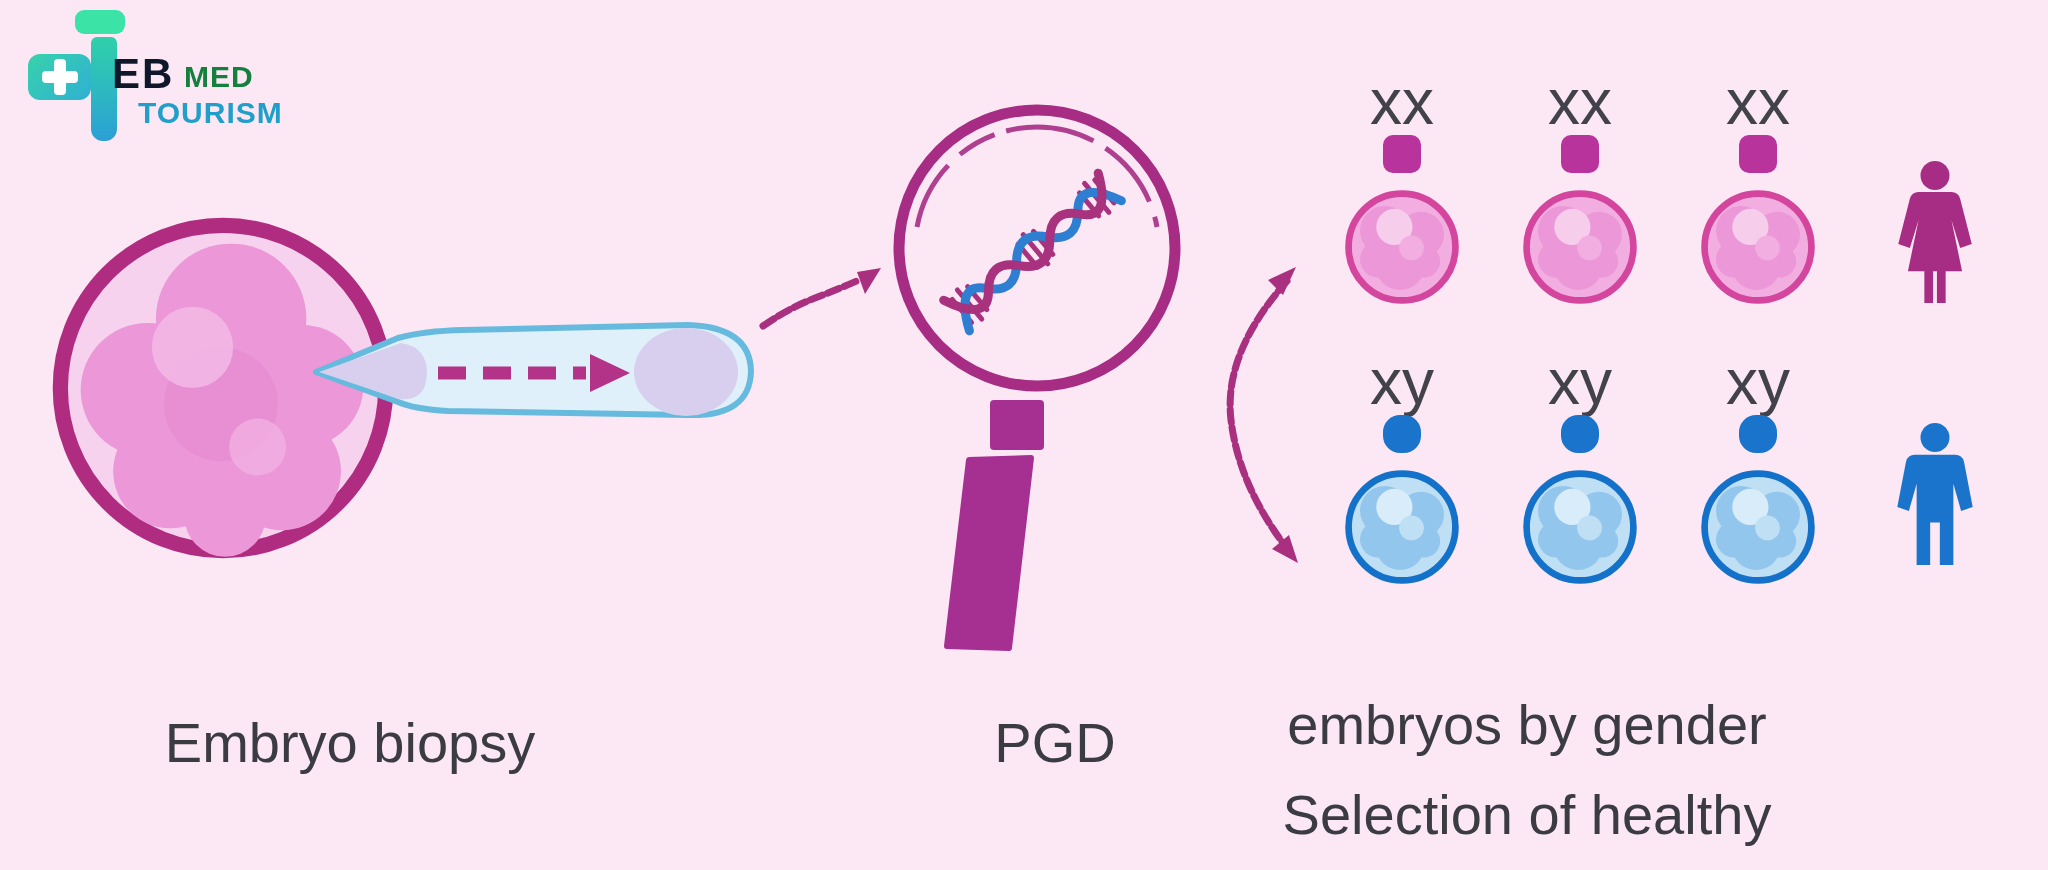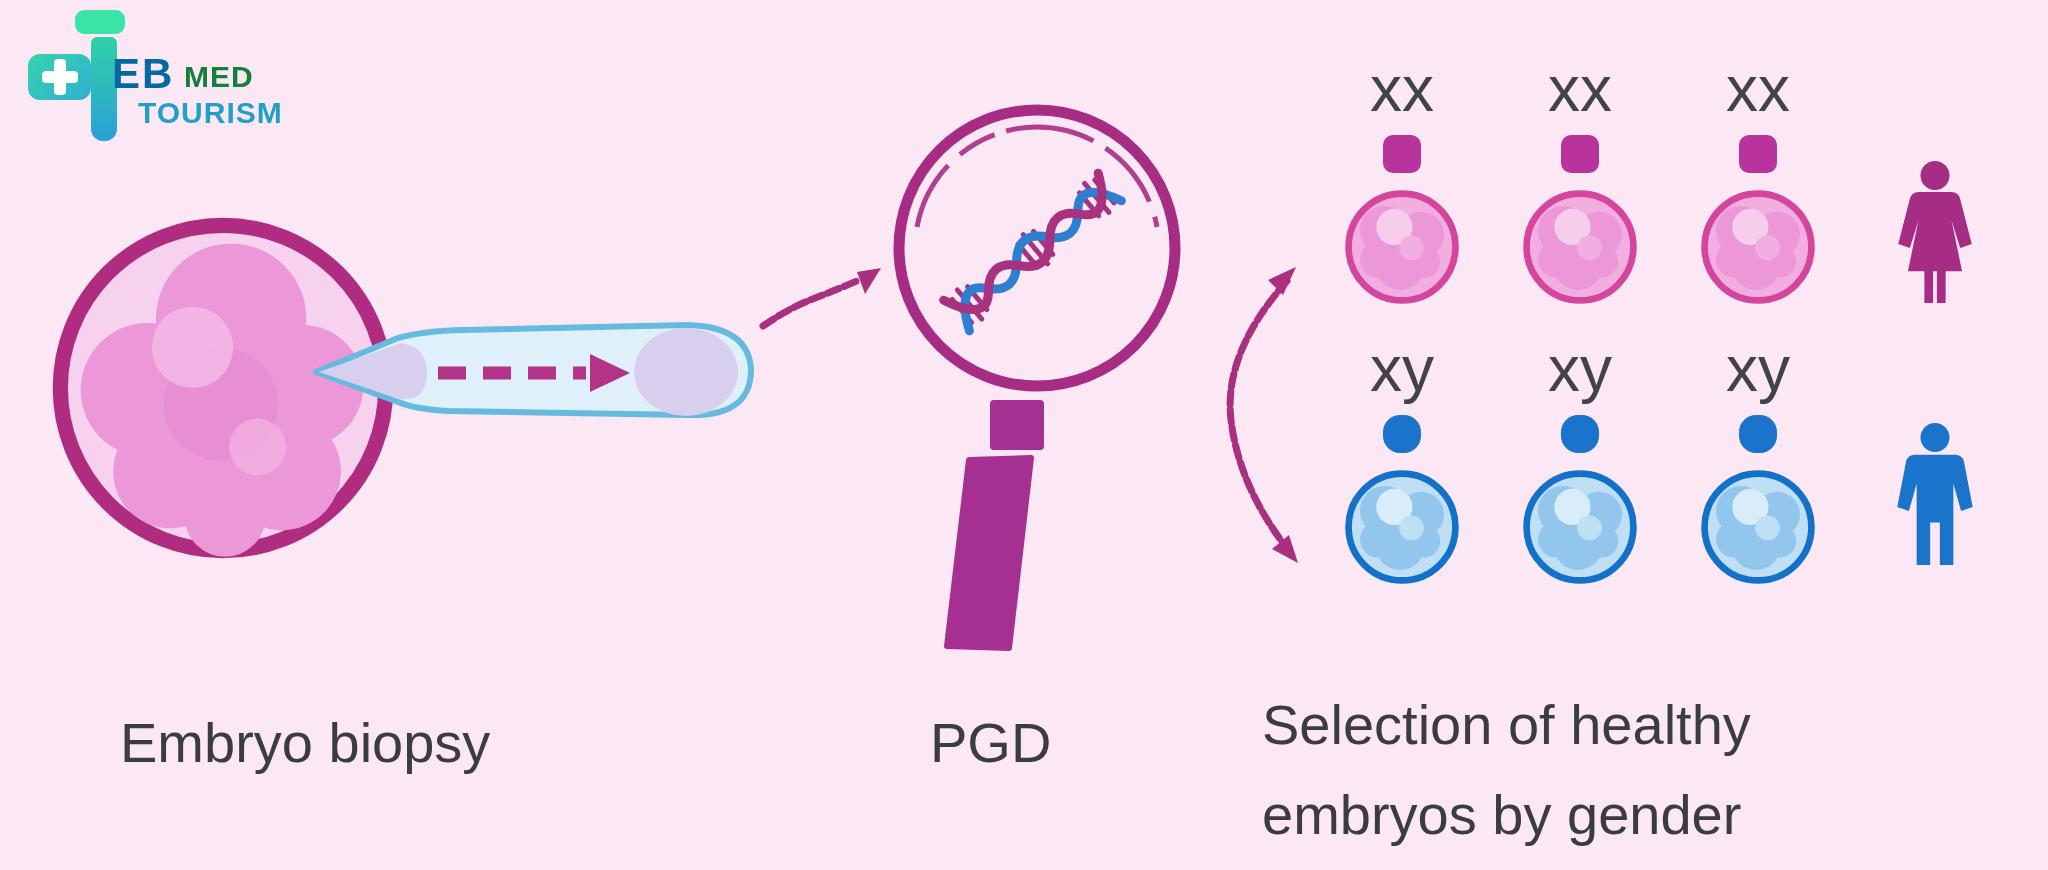--- a/index.html
+++ b/index.html
@@ -18,35 +18,35 @@
   .logo-stem { position:absolute; left:79px; top:33px; width:26px; height:104px;
     border-radius:6px 6px 12px 12px;
     background:linear-gradient(180deg,#2fd0a9 0%,#2db7c2 55%,#2b9fd6 100%); }
   .logo-cross { position:absolute; left:16px; top:50px; width:63px; height:46px;
     border-radius:12px; background:linear-gradient(135deg,#38d2ac,#2fb0d2); }
   .logo-plus-h { position:absolute; left:14px; top:17px; width:36px; height:12px;
     background:#ffffff; border-radius:4px; }
   .logo-plus-v { position:absolute; left:26px; top:5px; width:12px; height:36px;
     background:#ffffff; border-radius:4px; }
   .logo-eb { position:absolute; left:100px; top:46px; font-size:42px; font-weight:800;
-    color:#0369a1; letter-spacing:2px; }
+    color:#0f172a; letter-spacing:2px; }
   .logo-med { position:absolute; left:172px; top:56px; font-size:30px; font-weight:800;
     color:#15803d; letter-spacing:1px; }
   .logo-tourism { position:absolute; left:118px; top:92px; font-size:30px; font-weight:800;
     color:#1f9fc9; letter-spacing:1px;margin-left:8px; }
 
   
-  .caption { color:#3b3b44; font-size:56px; line-height:90px; }
+  .caption { color:#3b3b44; font-size:56px; text-align:center; line-height:90px; }
   #cap-biopsy    { left:120px;  top:698px; width:460px; }
   #cap-pgd       { left:930px;  top:698px; width:250px; }
   #cap-selection { left:1262px; top:680px; width:530px; }
 
   
   .group { position:absolute; width:130px; height:260px; }
-  .chrom { position:absolute; top:0; left:0; width:100%; text-align:center;
+  .chrom { position:absolute; top:13px; left:0; width:100%; text-align:center;
     font-size:64px; line-height:68px; color:#42424a; }
   .dot { position:absolute; top:80px; left:50%; margin-left:-19px; width:38px; height:38px; }
   .dot-female { background:#b8339b; border-radius:10px; }
   .dot-male   { background:#1b74cc; border-radius:45%; }
   .embryo-s { position:absolute; top:130px; left:3px; width:124px; height:124px; }
 
   .fig { position:absolute; width:110px; height:145px; }
 </style>
 </head>
 <body>
@@ -204,17 +204,17 @@
         <use href="#sym-embryo-blue"></use>
       </svg>
   </div>
   <svg class="fig" style="left:1880px; top:422px;" viewBox="0 0 110 150" fill="#1b74cc">
       <use href="#sym-man"></use>
     </svg>
 
   <div id="cap-biopsy" class="abs caption">Embryo biopsy</div>
   <div id="cap-pgd" class="abs caption">PGD</div>
   <div id="cap-selection" class="abs caption">
+    <div>embryos by gender</div>
     <div>Selection of healthy</div>
-    <div>embryos by gender</div>
   </div>
 
 </div>
 
 </body></html>

